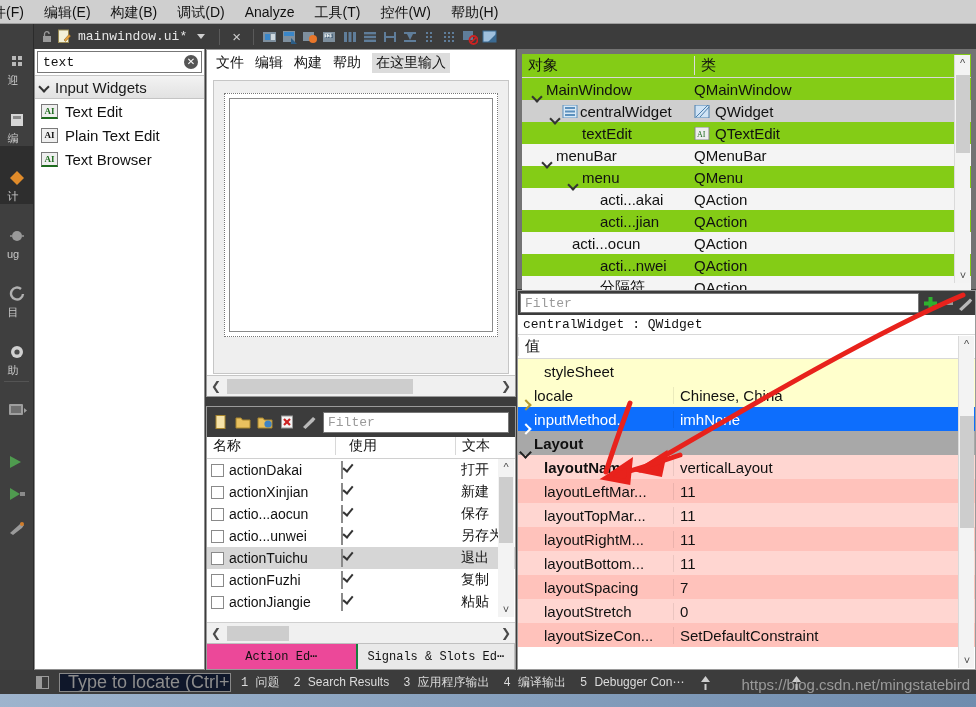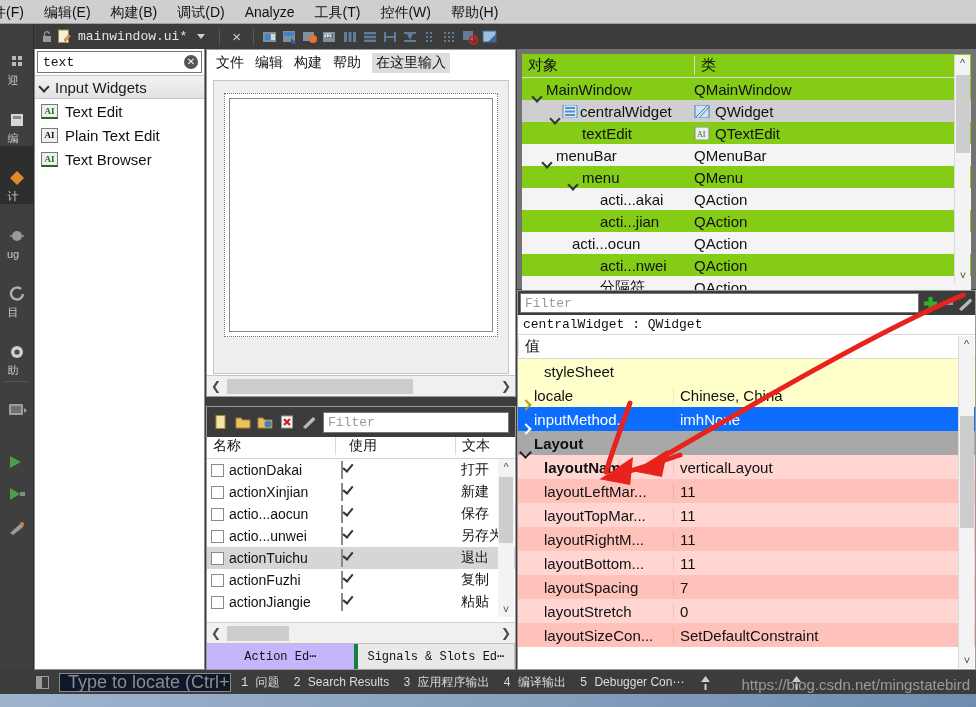--- a/index.html
+++ b/index.html
@@ -235,21 +235,21 @@
   .ae-tabs {
     position:absolute; left:0; bottom:0; width:100%; height:26px;
     background:#e9e9e9; display:flex; align-items:stretch;
     border-top:1px solid #c0c0c0;
   }
   .ae-tab {
     display:flex;align-items:center;justify-content:center;
     font-family:"Liberation Mono", monospace; font-size:12px; color:#111;
     padding:0 8px;
   }
-  .ae-tab.active { background:#c4b5fd; border-right:4px solid #15803d; }
+  .ae-tab.active { background:#ec4899; border-right:2px solid #15803d; }
   .ae-tab.inactive { background:#e9e9e9; border-right:1px solid #c0c0c0; }
 
   
   .objinspector {
     position:absolute; left:517px; top:49px; width:459px; height:240px;
     background:#84cc16; border:5px solid #737373;
   }
   .oi-head {
     display:flex; height:24px; align-items:center; font-size:15px; color:#111;
     border-bottom:1px solid #d8d8d8;

